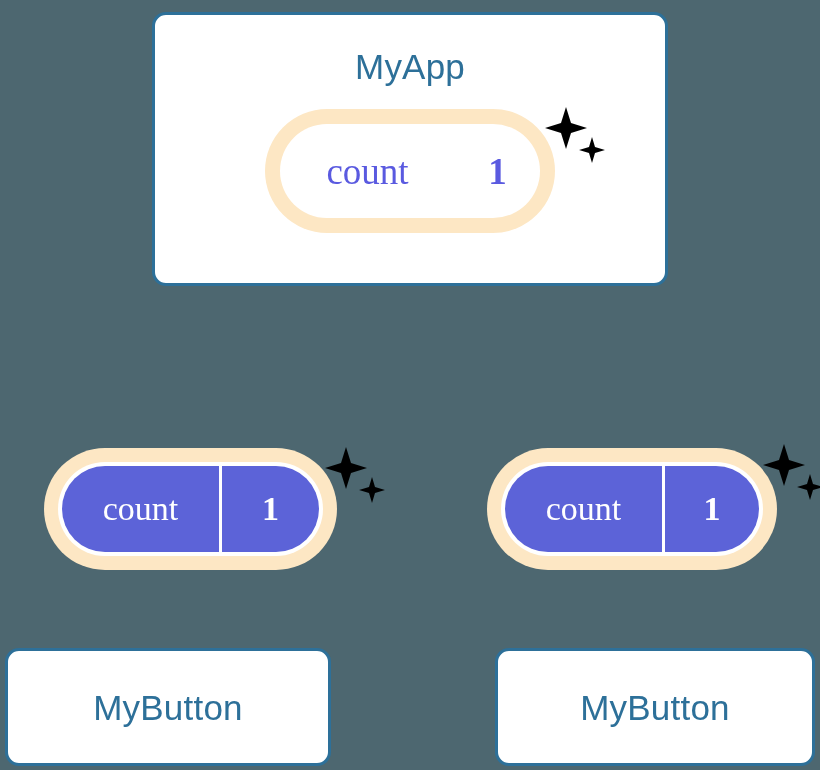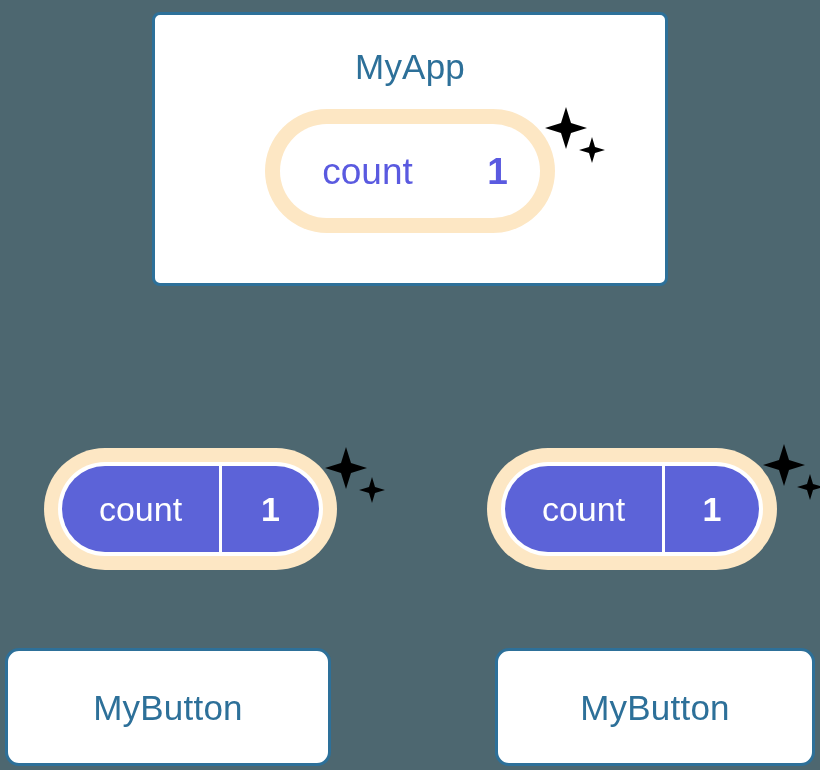--- a/index.html
+++ b/index.html
@@ -50,21 +50,20 @@
     line-height: 1;
     white-space: nowrap;
   }
 
   #card-myapp {
     left: 152px;
     top: 12px;
     width: 516px;
     height: 274px;
     justify-content: flex-start;
-    border-radius: 8px;
   }
   #card-myapp .card-title { margin-top: 34px; }
 
   #card-button-left {
     left: 5px;
     top: 648px;
     width: 326px;
     height: 118px;
     justify-content: center;
   }
@@ -78,20 +77,21 @@
   #card-button-left .card-title,
   #card-button-right .card-title { font-size: 35px; }
 
   
   .pill {
     position: absolute;
     box-sizing: border-box;
     display: flex;
     align-items: stretch;
     border-radius: 999px;
+    font-family: Liberation Serif, serif;
   }
   .pill-key, .pill-val {
     display: flex;
     align-items: center;
     justify-content: center;
     line-height: 1;
     white-space: nowrap;
   }
 
   

